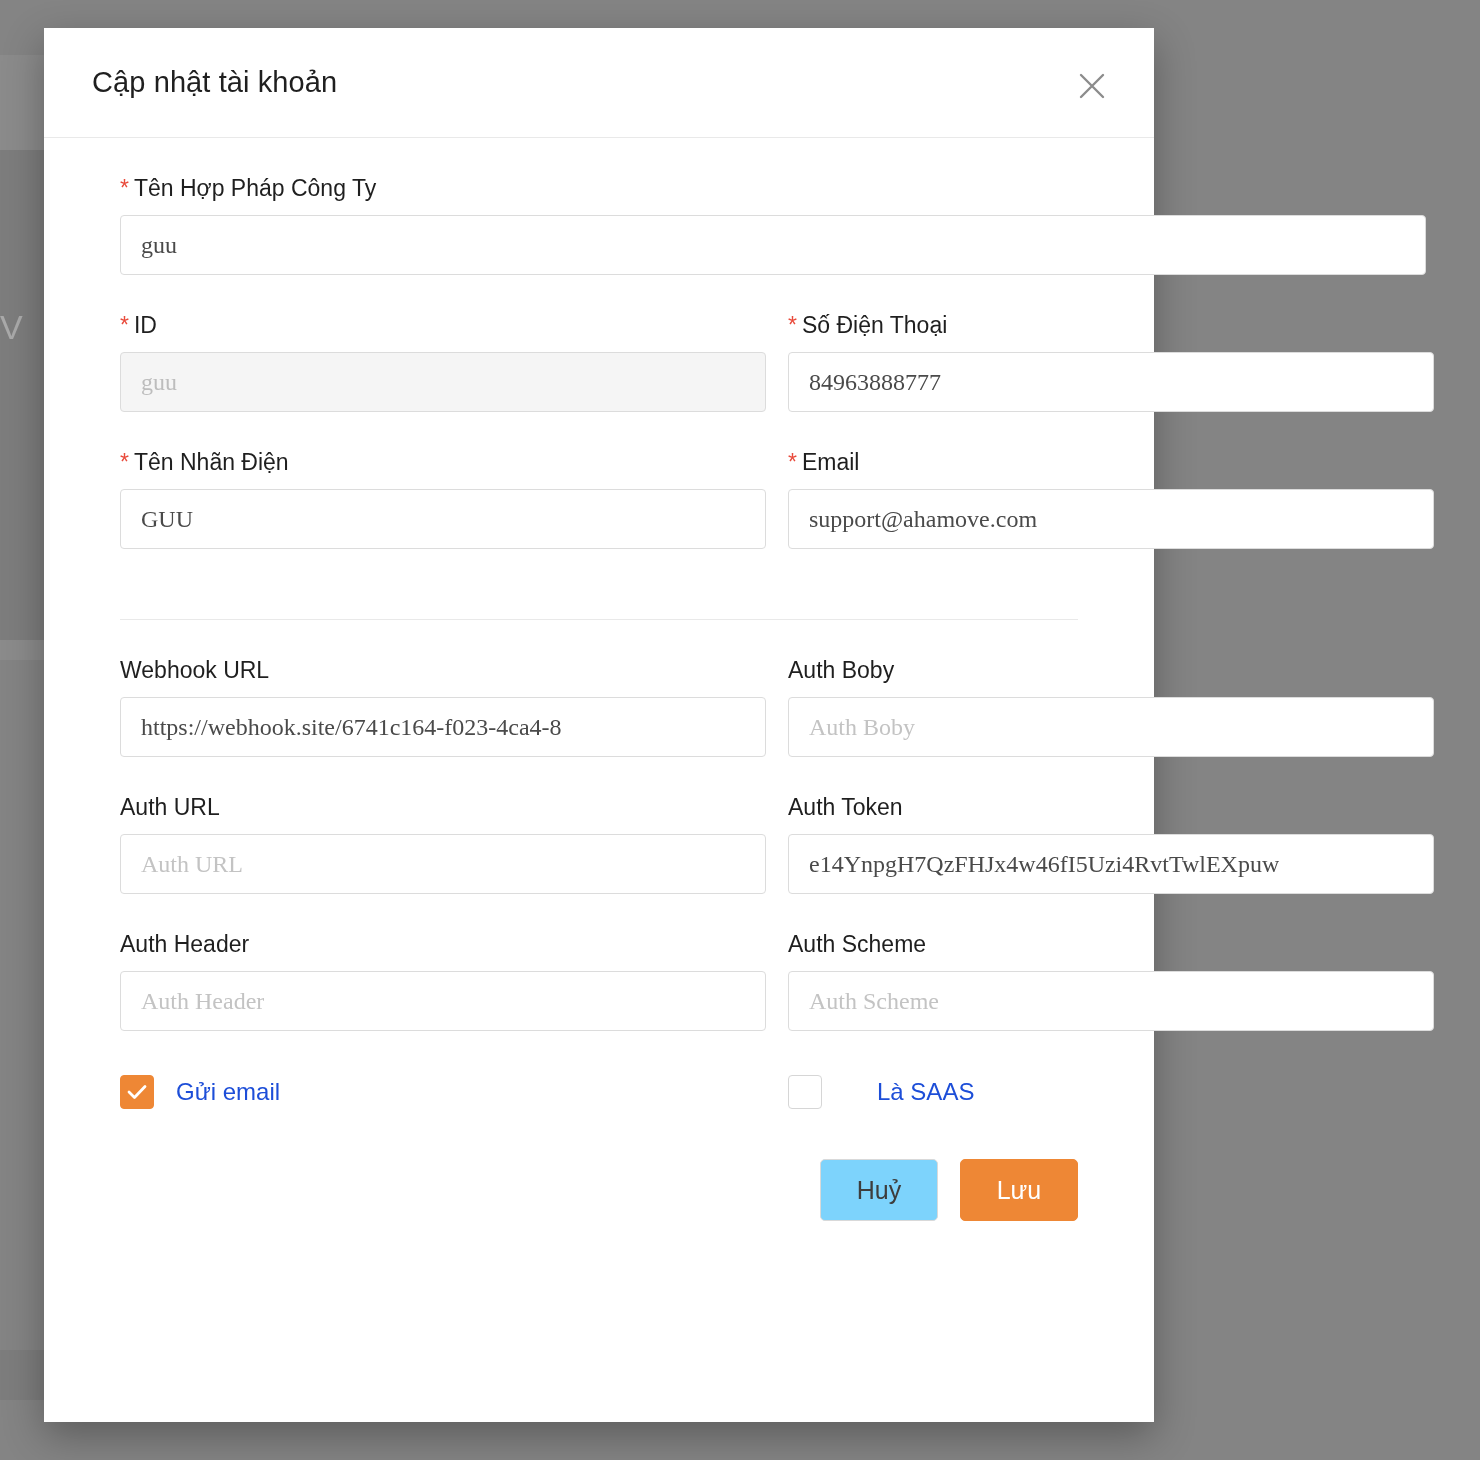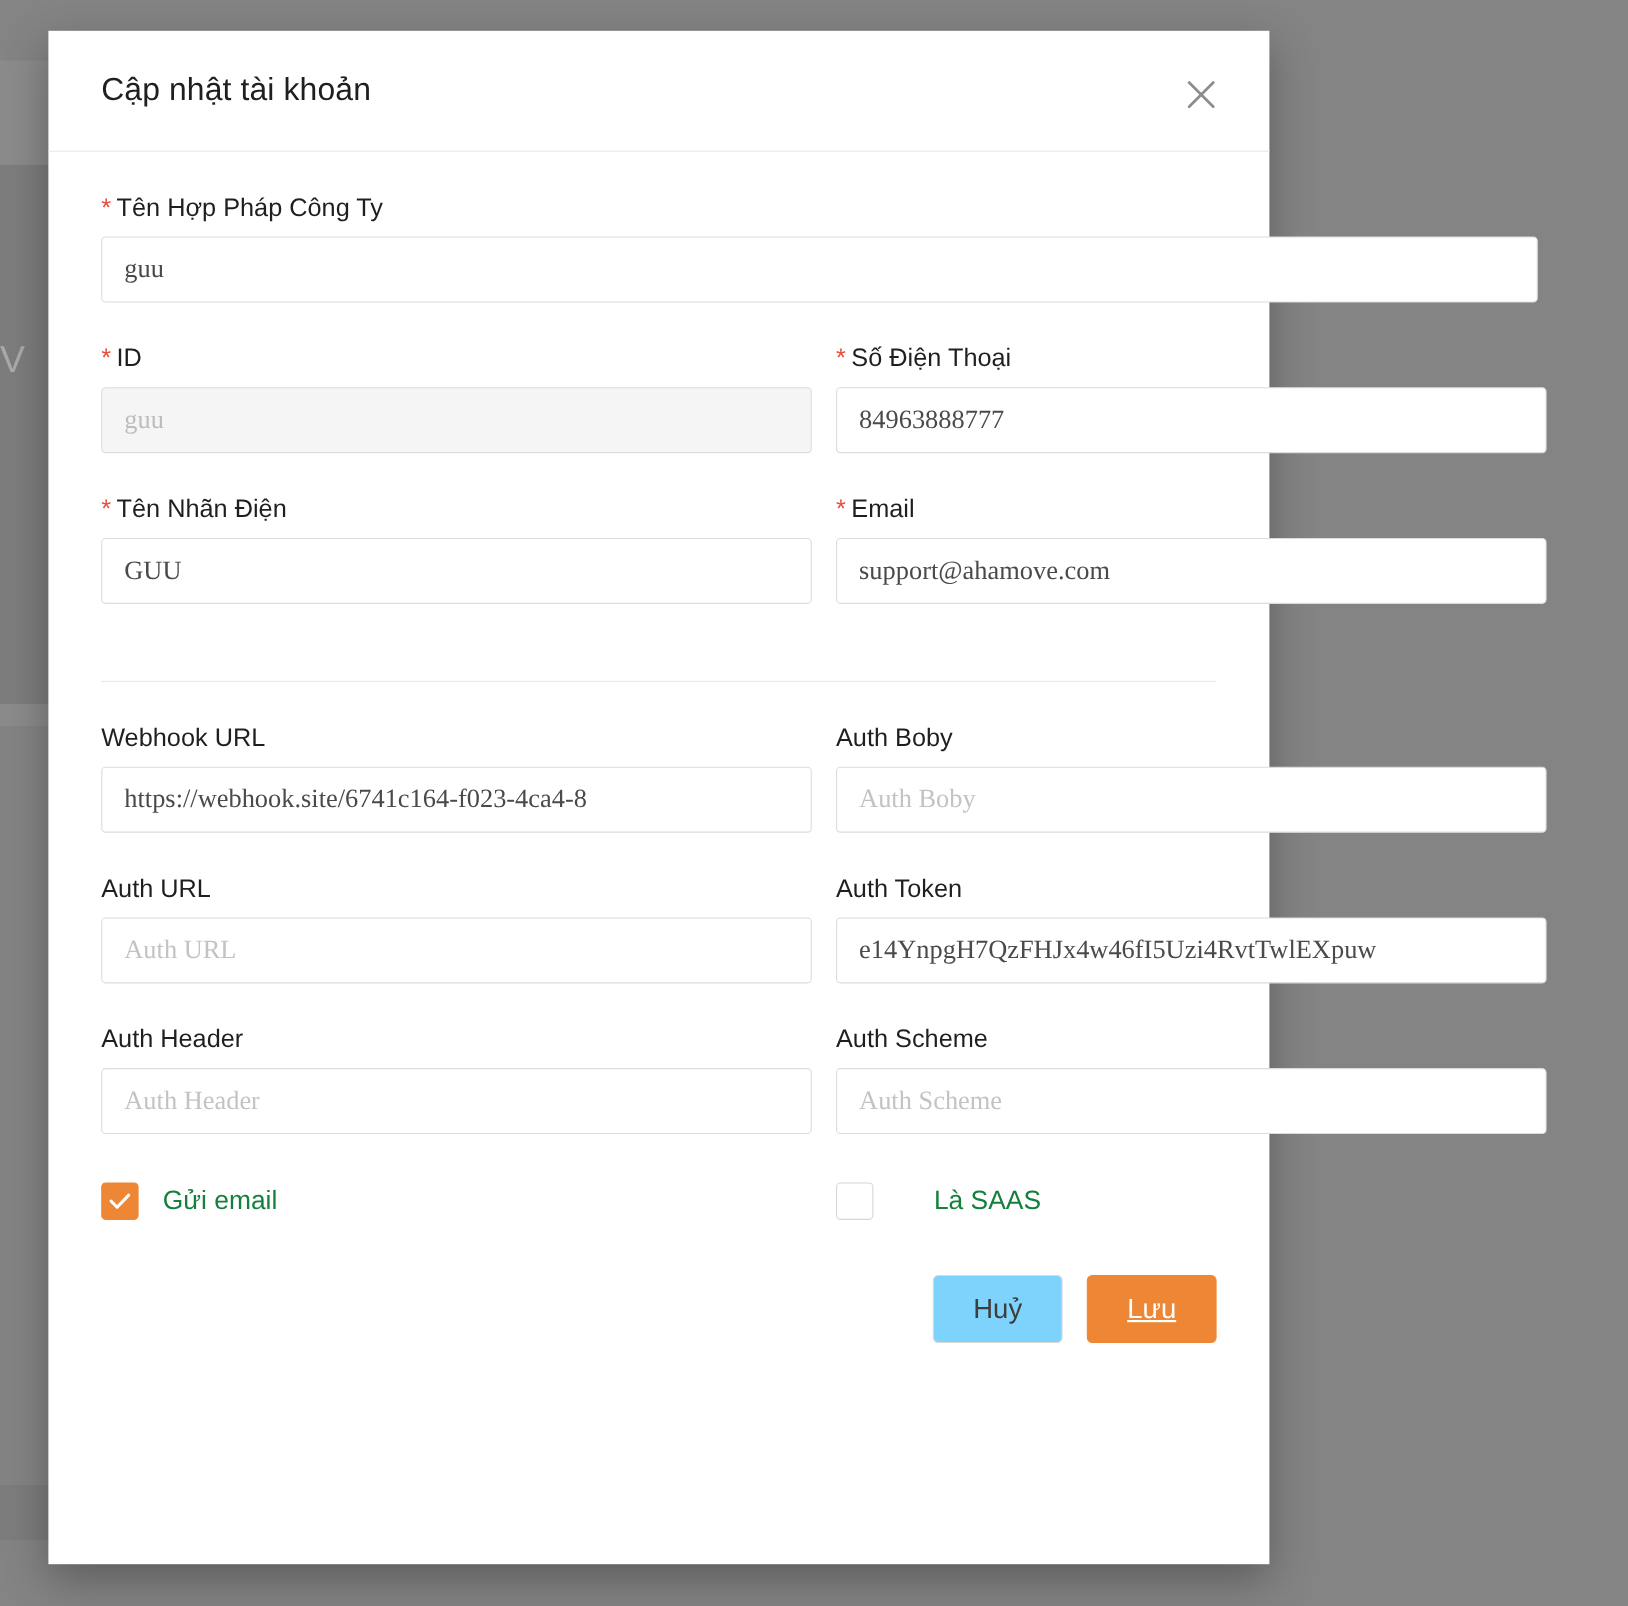--- a/index.html
+++ b/index.html
@@ -72,21 +72,21 @@
     width: 44px;
     height: 44px;
     display: flex;
     align-items: center;
     justify-content: center;
     cursor: pointer;
   }
   #close-btn svg { display: block; }
 
   #modal-body {
-    padding: 0 48px;
+    padding: 0 76px;
   }
 
   .grid-row {
     display: flex;
     gap: 22px;
   }
   .col {
     width: 646px;
     flex: 0 0 646px;
   }
@@ -170,21 +170,21 @@
     cursor: pointer;
     flex: 0 0 34px;
   }
   .checkbox.checked {
     background: #ee8735;
     border-color: #ee8735;
   }
   .checkbox svg { display: block; }
   .cb-label {
     font-size: 24px;
-    color: #15803d;
+    color: #1d4ed8;
     margin-left: 22px;
     white-space: nowrap;
   }
 
   
   #modal-footer {
     display: flex;
     justify-content: flex-end;
     align-items: center;
     gap: 22px;
@@ -205,21 +205,20 @@
   }
   .btn.secondary {
     background: #7dd3fc;
     border: 1px solid #d9d9d9;
     color: #3d3d3d;
   }
   .btn.primary {
     background: #ee8735;
     border: 1px solid #ee8735;
     color: #ffffff;
-    text-decoration: underline;
   }
 </style>
 </head>
 <body>
 
 <div id="backdrop">
   <div class="bg-band" style="left:0;top:55px;width:44px;height:95px;"></div>
   <div class="bg-band dark" style="left:0;top:150px;width:44px;height:490px;"></div>
   <div class="bg-band" style="left:0;top:640px;width:44px;height:20px;"></div>
   <div class="bg-band dark" style="left:0;top:1350px;width:44px;height:50px;"></div>

